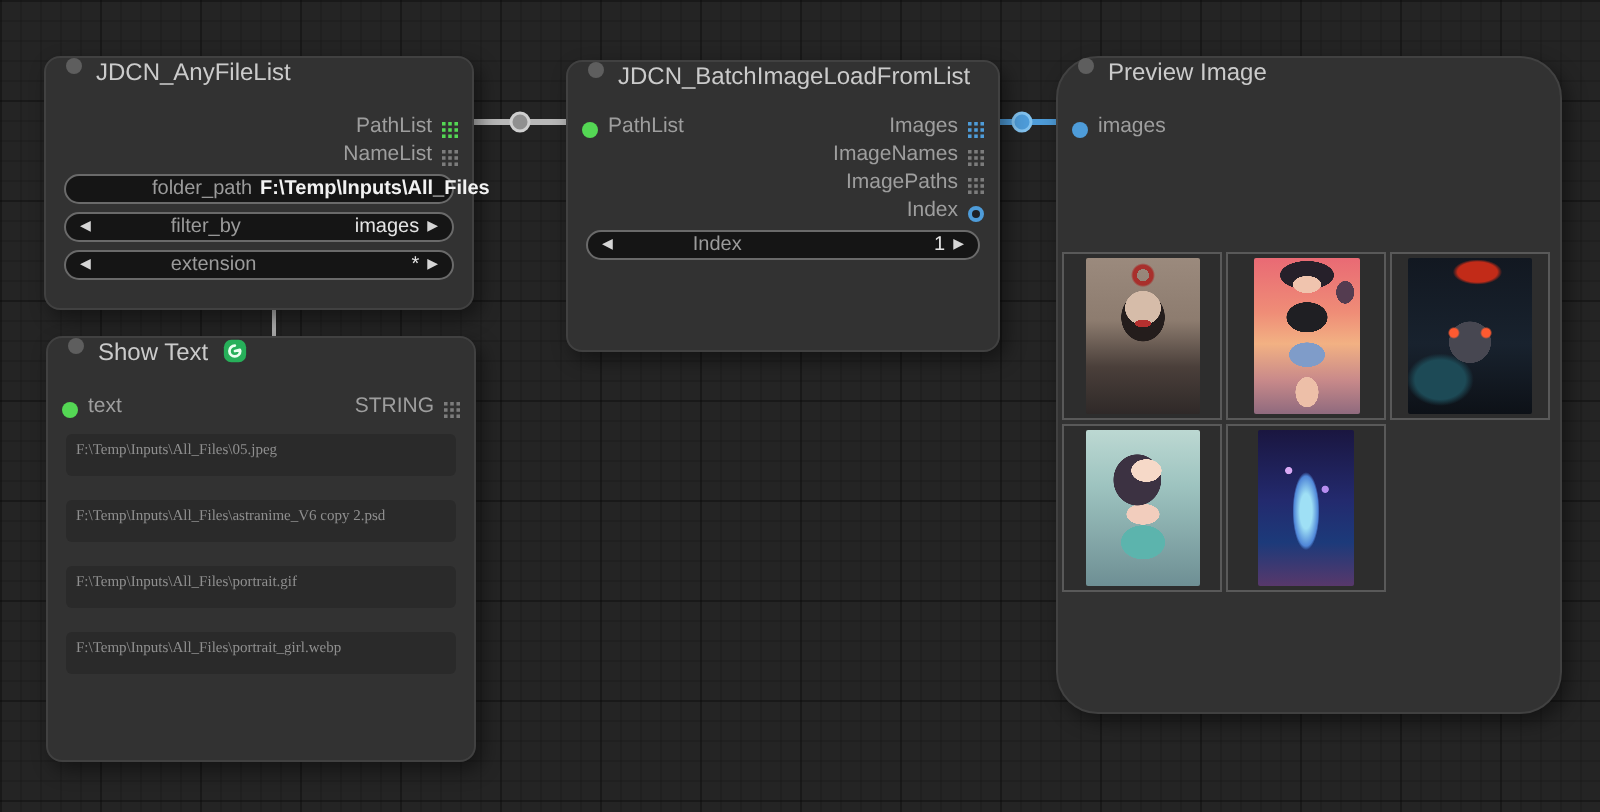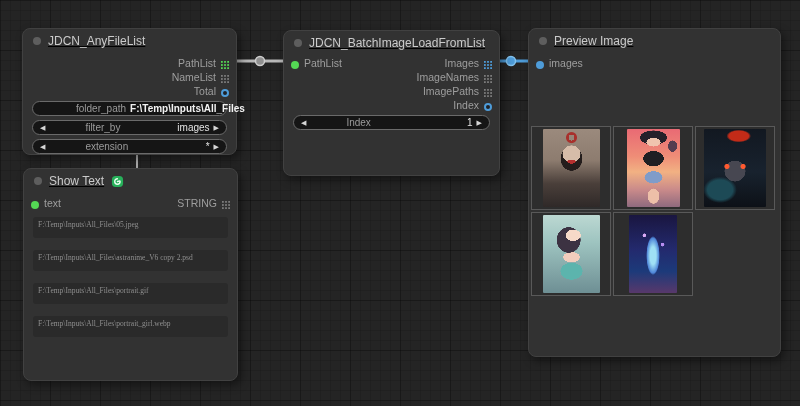--- a/index.html
+++ b/index.html
@@ -18,21 +18,21 @@
   .wires { position:absolute; left:0; top:0; z-index:0; }
   .wire-gray { stroke:#b8b8b8; stroke-width:3; }
   .wire-gray-thin { stroke:#b0b0b0; stroke-width:2; }
   .wire-blue { stroke:#4e9cd9; stroke-width:3; }
 
   .node {
     position:absolute; z-index:1;
     background:#323232; border:1px solid #414141; border-radius:8px;
     box-shadow:3px 4px 10px rgba(0,0,0,.45);
   }
-  .ntitle { height:24px; display:flex; align-items:center; gap:7px; padding:0 10px;text-decoration:underline; }
+  .ntitle { height:24px; display:flex; align-items:flex-start; gap:7px; padding:0 10px; }
   .tdot { width:8px; height:8px; border-radius:50%; background:#5e5e5e; flex:none; }
   .ttext { font-size:12px; color:#cbcbcb; white-space:nowrap; }
 
   .row { height:14px; display:flex; align-items:flex-end; font-size:10.5px; color:#9e9e9e; }
   .row.out { justify-content:flex-end; padding-right:7px; gap:5px; }
   .row.in  { justify-content:flex-start; padding-left:7px; gap:5px; }
   .row.both{ padding:0 7px; gap:5px; }
   .spacer { flex:1; }
   .slabel { white-space:nowrap; }
 
@@ -149,24 +149,20 @@
               <rect x="7" y="0" width="2" height="2"></rect>
               <rect x="0" y="3.5" width="2" height="2"></rect>
               <rect x="3.5" y="3.5" width="2" height="2"></rect>
               <rect x="7" y="3.5" width="2" height="2"></rect>
               <rect x="0" y="7" width="2" height="2"></rect>
               <rect x="3.5" y="7" width="2" height="2"></rect>
               <rect x="7" y="7" width="2" height="2"></rect>
             </svg>
         </span>
       </div>
-      <div class="row out">
-        <span class="slabel">Total</span>
-        <span class="dot r-blue"></span>
-      </div>
       <div class="widget">
         <span class="w-label">folder_path</span>
         <span class="w-value bold">F:\Temp\Inputs\All_Files</span>
       </div>
       <div class="widget">
         <span class="w-arrow">◀</span>
         <span class="w-label">filter_by</span>
         <span class="w-value">images</span>
         <span class="w-arrow">▶</span>
       </div>
@@ -242,21 +238,21 @@
       </div>
       <div class="widget">
         <span class="w-arrow">◀</span>
         <span class="w-label">Index</span>
         <span class="w-value">1</span>
         <span class="w-arrow">▶</span>
       </div>
     </div>
   </div>
 
-  <div class="node" style="left:528px;top:28px;width:253px;height:329px;">
+  <div class="node" style="left:528px;top:28px;width:253px;height:329px;border-radius:21px;">
     <div class="ntitle">
       <span class="tdot"></span>
       <span class="ttext">Preview Image</span>
     </div>
     <div style="padding-top:2px">
       <div class="row in">
         <span class="dot f-blue"></span>
         <span class="slabel">images</span>
       </div>
     </div>

